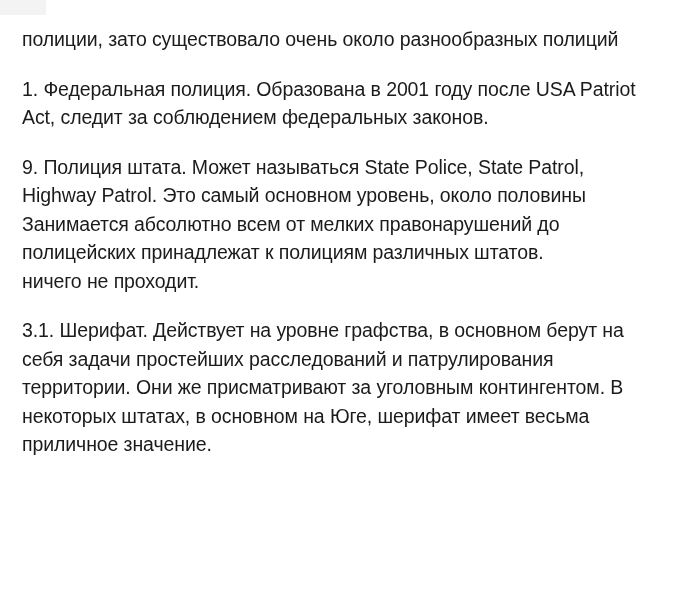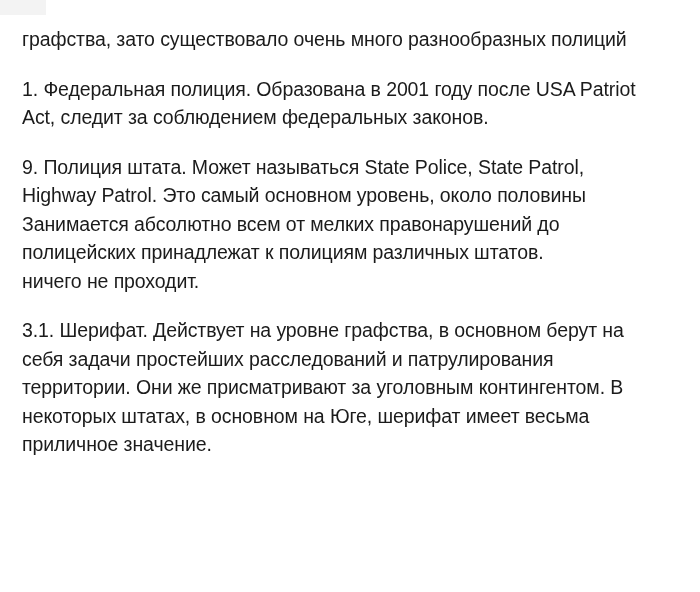--- a/index.html
+++ b/index.html
@@ -41,21 +41,21 @@
 </style>
 </head>
 <body>
 
 <div class="page">
   <div class="corner-artifact"></div>
   <div class="doc">
 
 
     <div class="para">
-      <div class="line">графства, зато существовало очень много разнообразных полиций</div>
+      <div class="line">полиции, зато существовало очень около разнообразных полиций</div>
     </div>
 
     <div class="para">
       <div class="line">1. Федеральная полиция. Образована в 2001 году после USA Patriot</div>
       <div class="line">Act, следит за соблюдением федеральных законов.</div>
     </div>
 
     <div class="para">
       <div class="line">9. Полиция штата. Может называться State Police, State Patrol,</div>
       <div class="line">Highway Patrol. Это самый основном уровень, около половины</div>

